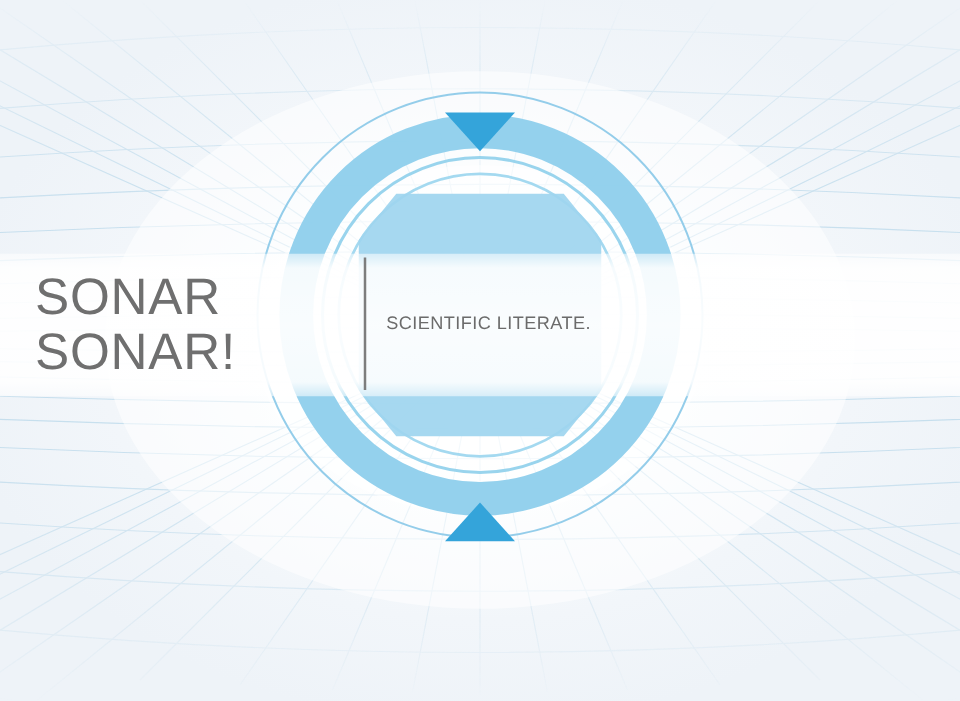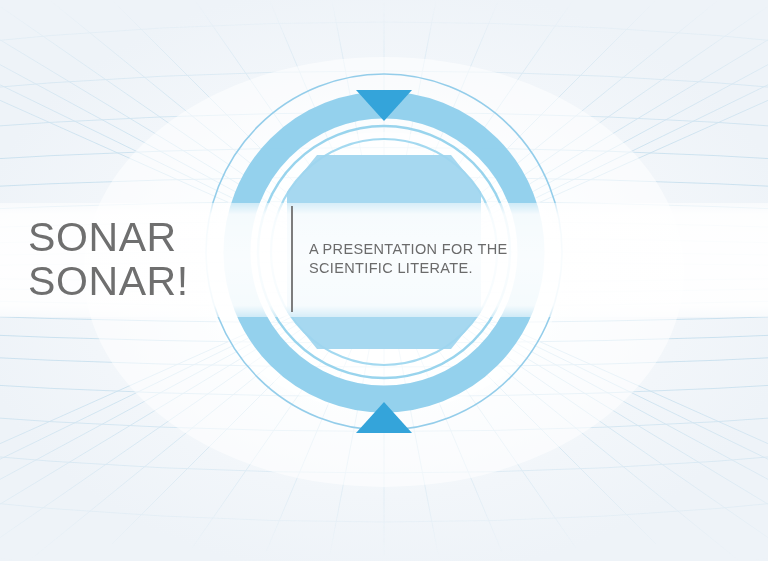--- a/index.html
+++ b/index.html
@@ -223,18 +223,17 @@
   <div class="band"></div>
 
   <div class="title-block">
     <div class="title-line">SONAR</div>
     <div class="title-line">SONAR!</div>
   </div>
 
   <div class="subtitle-block">
     <div class="accent-bar"></div>
     <div>
-      <div class="subtitle-text">A PRESENTATION FOR THE</div>
       <div class="subtitle-text">SCIENTIFIC LITERATE.</div>
     </div>
   </div>
 
 </div>
 
 </body></html>

